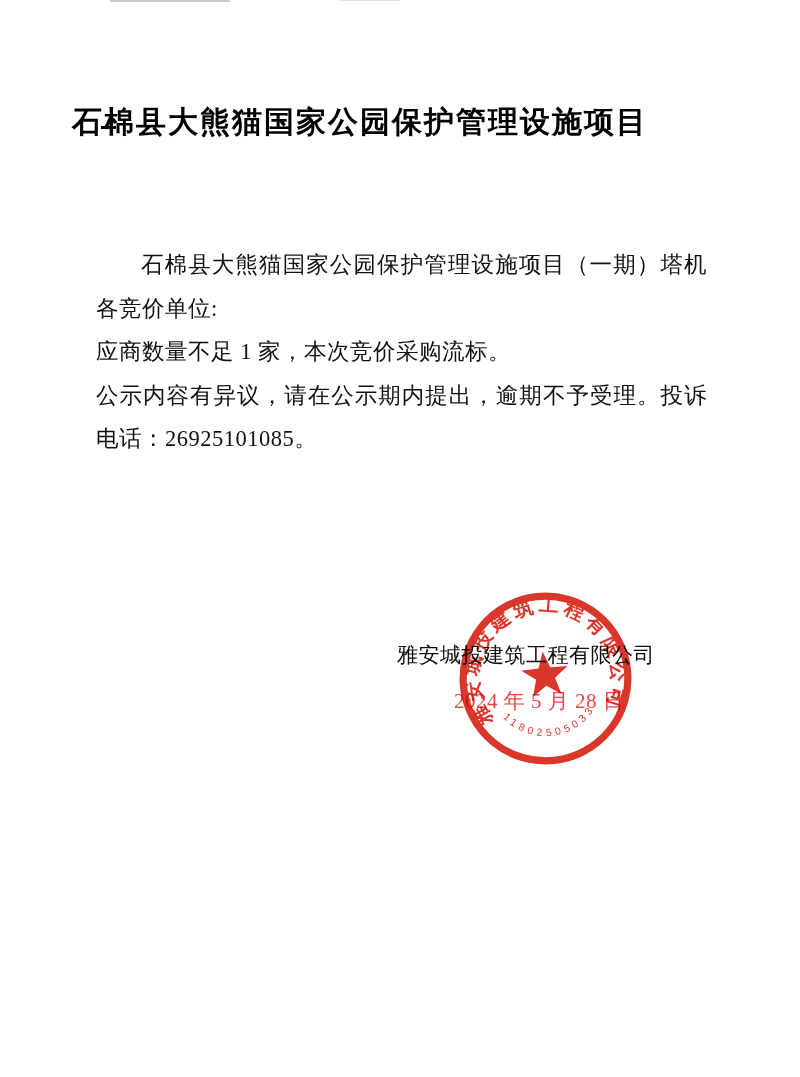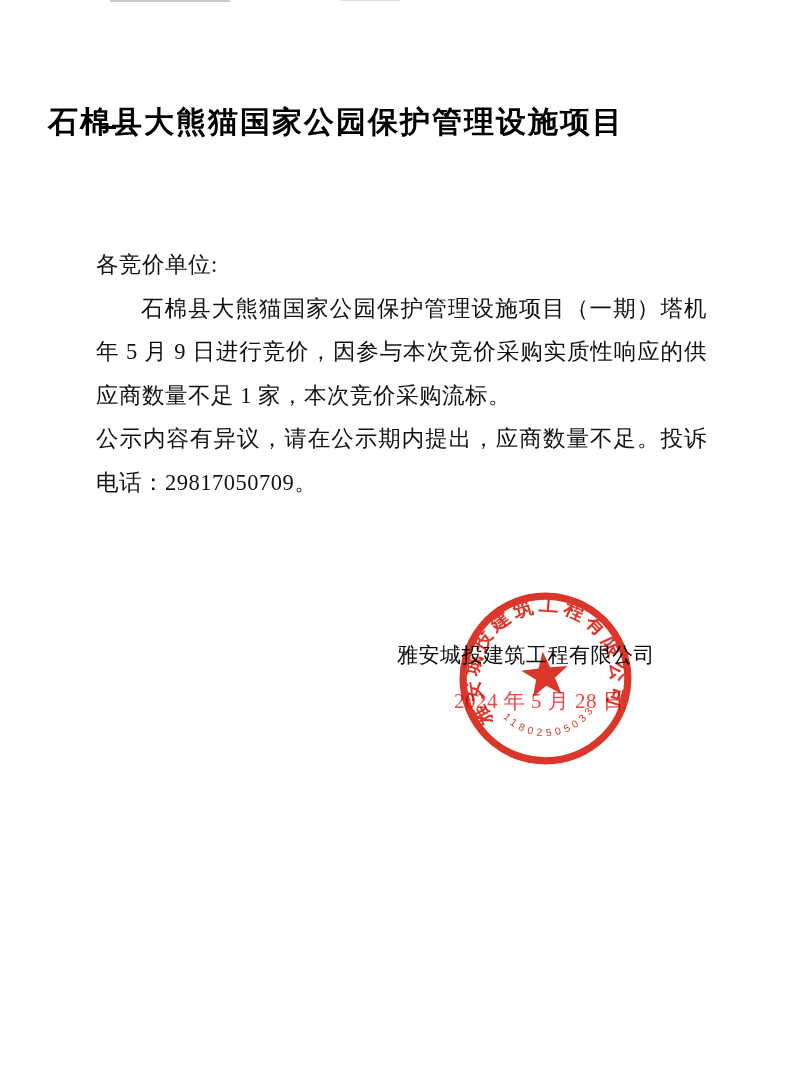--- a/index.html
+++ b/index.html
@@ -25,20 +25,21 @@
 
   .title-block {
     position: absolute; top: 96px; left: 0; width: 672px;
     text-align: center;
     font-family: "Liberation Sans", sans-serif;
     font-weight: bold;
     font-size: 30px;
     letter-spacing: 2px;
     line-height: 51px;
     color: #000;
+    padding-left: 24px;
   }
   
   .title-dash {
     position: absolute; left: 101px; top: 126px;
     width: 15px; height: 3px; background: #000;
   }
 
   .body-block {
     position: absolute; left: 96px; top: 243px; width: 611px;
     font-size: 22.5px;
@@ -83,28 +84,27 @@
   <div class="scan-edge"></div>
   <div class="scan-edge2"></div>
 
   <div class="title-dash"></div>
 
   <div class="title-block">
     <div>石棉县大熊猫国家公园保护管理设施项目</div>
   </div>
 
   <div class="body-block">
+    <div class="line indent">石棉县大熊猫国家公园保护管理设施项目（一期）塔机</div>
+
     <div class="line noj">各竞价单位:</div>
-
-    <div class="line indent">石棉县大熊猫国家公园保护管理设施项目（一期）塔机</div>
-    <div class="line">年 5 月 9 日进行竞价，因参与本次竞价采购实质性响应的供</div>
     <div class="line noj">应商数量不足 1 家，本次竞价采购流标。</div>
 
-    <div class="line">公示内容有异议，请在公示期内提出，应商数量不足。投诉</div>
-    <div class="line noj">电话：29817050709。</div>
+    <div class="line">公示内容有异议，请在公示期内提出，逾期不予受理。投诉</div>
+    <div class="line noj">电话：26925101085。</div>
   </div>
 
   <div class="sig-company">雅安城投建筑工程有限公司</div>
   <div class="sig-date">2024 年 5 月 28 日</div>
 
   <svg class="seal" viewBox="0 0 200 200" xmlns="http://www.w3.org/2000/svg">
     <g transform="rotate(-6 100 100)">
       <circle class="seal-stroke" cx="100" cy="100" r="91" fill="none" stroke="#d8271b" stroke-width="8"></circle>
       <path id="sealArcTop" d="M 39.4,142.4 A 74,74 0 1 1 160.6,142.4" fill="none"></path>
       <path id="sealArcBottom" d="M 46,134 A 64,64 0 0 0 154,134" fill="none"></path>

